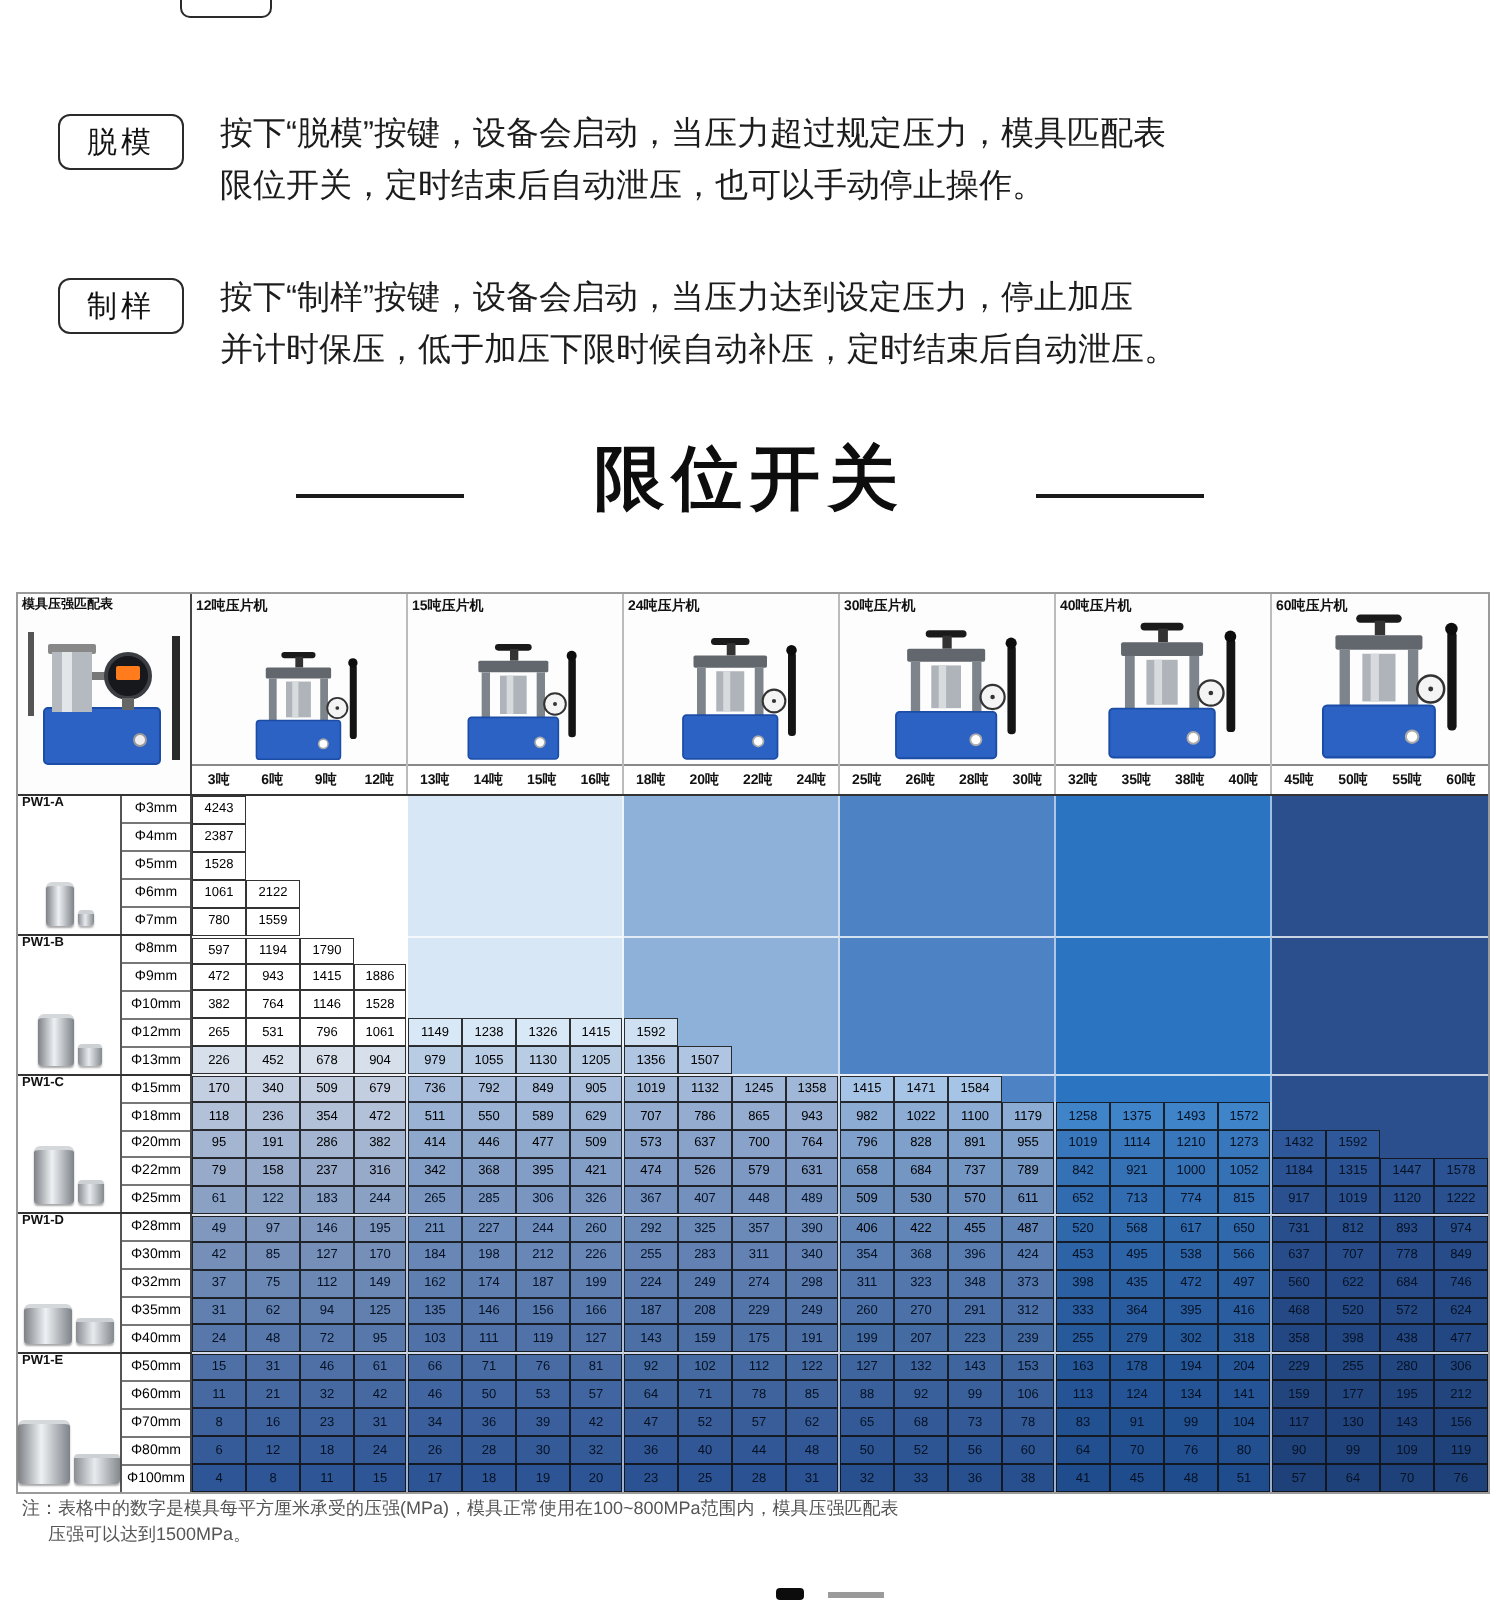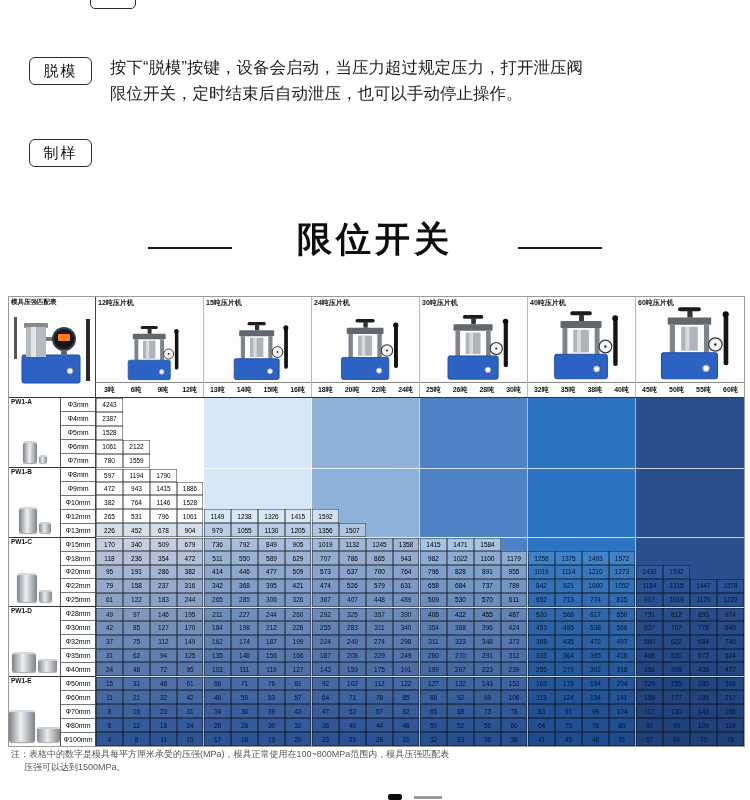--- a/index.html
+++ b/index.html
@@ -65,28 +65,30 @@
 <body>
 
 <div id="page">
 
   <div class="partial-box"></div>
 
   <div class="instr-box" style="top:57px;">
     <span>脱模</span>
   </div>
   <div class="instr-text" style="top:54px;">
-    <div>按下“脱模”按键，设备会启动，当压力超过规定压力，打开泄压阀</div>
+    <div>按下“脱模”按键，设备会启动，当压力超过规定压力，模具匹配表</div>
     <div>限位开关，定时结束后自动泄压，也可以手动停止操作。</div>
   </div>
 
   <div class="instr-box" style="top:139px;">
     <span>制样</span>
   </div>
   <div class="instr-text" style="top:136px;">
+    <div>按下“制样”按键，设备会启动，当压力达到设定压力，停止加压</div>
+    <div>并计时保压，低于加压下限时候自动补压，定时结束后自动泄压。</div>
   </div>
 
   <div class="sec-title">限位开关</div>
   <div class="title-line" style="left:148px;"></div>
   <div class="title-line" style="left:518px;"></div>
 
   <div id="mtable">
     <div id="mt-header">
       <div id="mt-corner">
         <div class="corner-label">模具压强匹配表</div>

